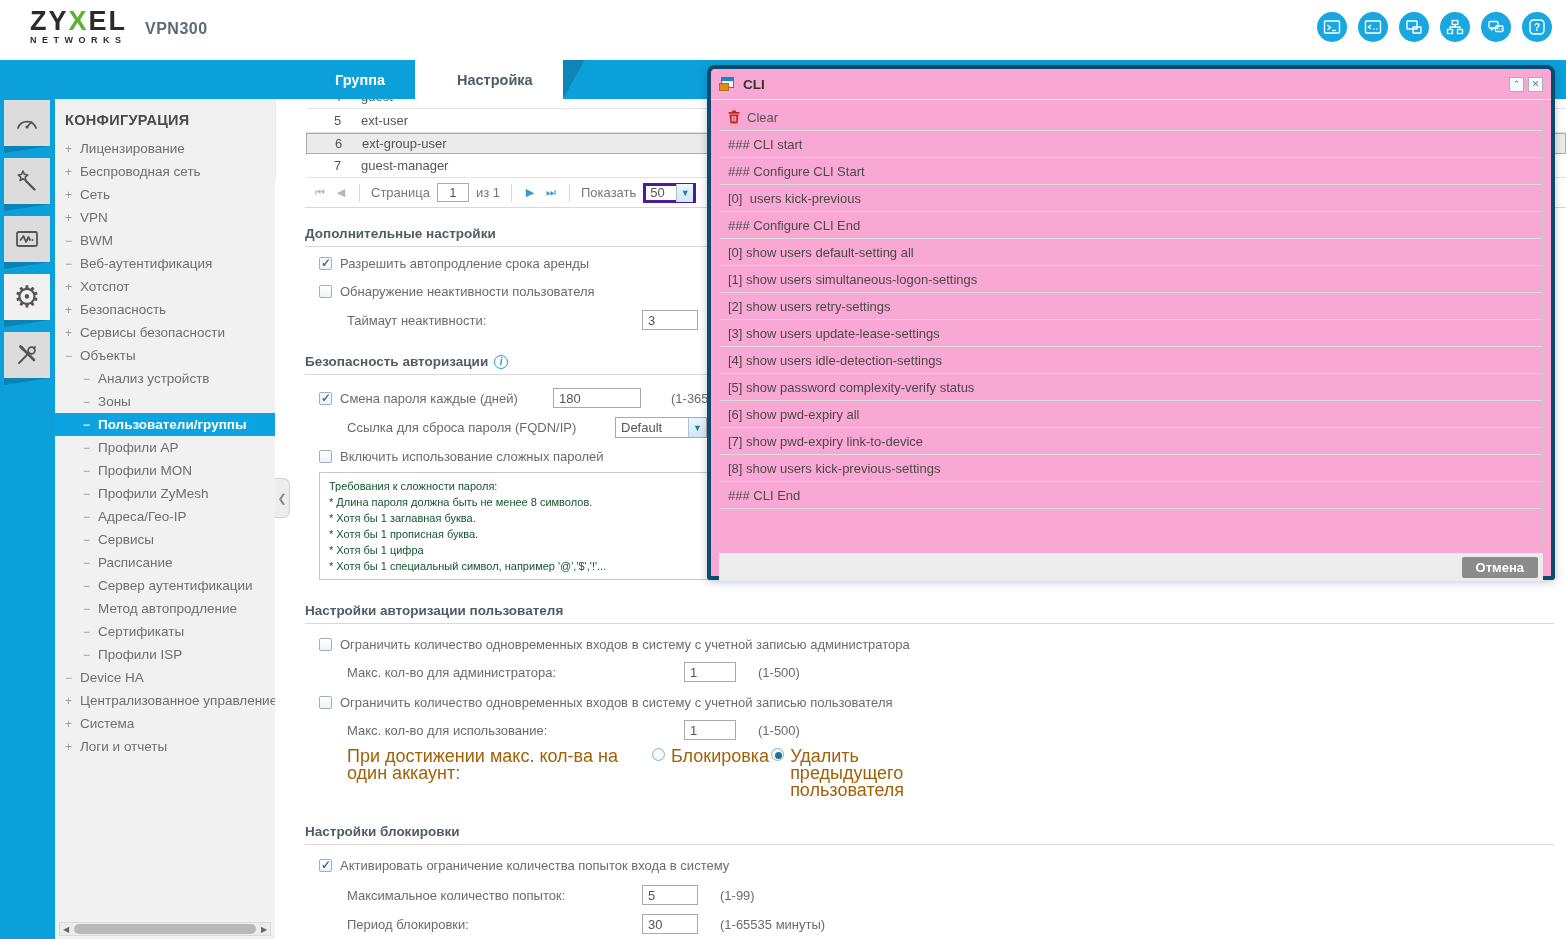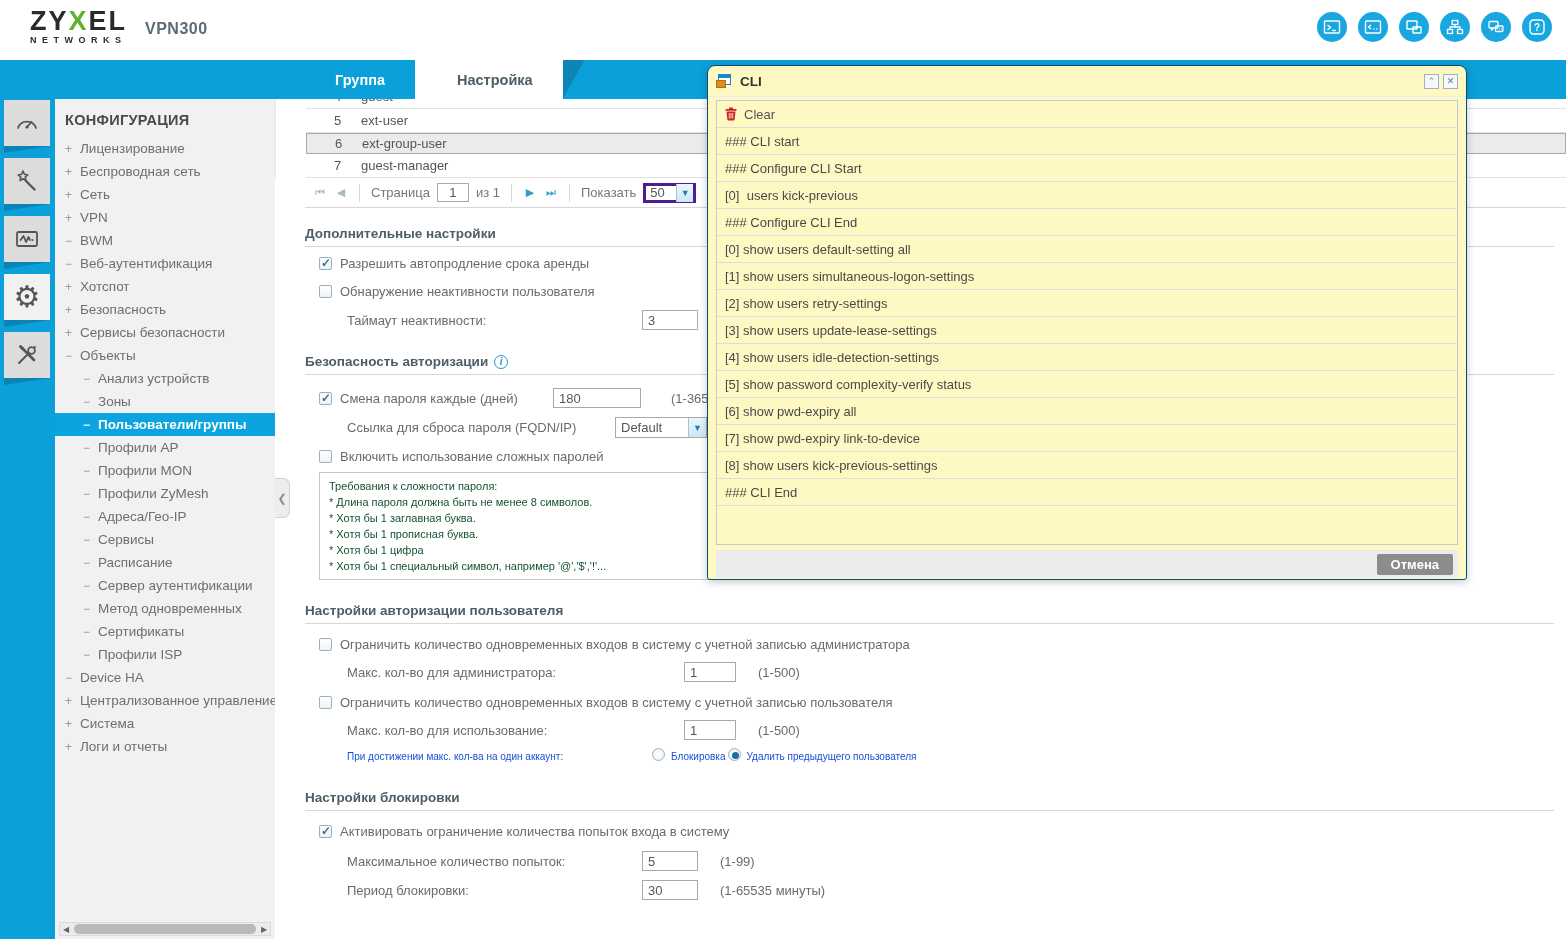--- a/index.html
+++ b/index.html
@@ -76,27 +76,27 @@
   .f-row{display:flex;align-items:center;margin-left:42px;font-size:13px;color:#6b6b6b;}
   .f-row .lbl{flex:0 0 auto;}
   .txt{height:20px;border:1px solid #a9a9a9;font-size:13px;color:#555;padding:0 5px;}
   .rng{margin-left:22px;color:#6b6b6b;}
   .sel{display:flex;align-items:center;border:1px solid #a9a9a9;height:21px;background:#fff;cursor:pointer;}
   .sel .val{width:72px;padding-left:5px;font-size:13px;color:#555;}
   .sel .btn{width:18px;height:19px;background:linear-gradient(#eaf6fc,#cfe9f5);border-left:1px solid #a9c4d2;color:#1b7fae;font-size:9px;display:flex;align-items:center;justify-content:center;}
 
   .req-box{margin:8px 0 0 14px;width:500px;border:1px solid #c5c5c5;padding:5px 9px;font-size:11px;color:#14532d;line-height:16px;}
 
-  .radio-row{display:flex;align-items:flex-start;margin-left:42px;margin-top:8px;font-size:10px;color:#1d4ed8;}
+  .radio-row{display:flex;align-items:flex-start;margin-left:42px;margin-top:8px;font-size:18px;color:#a16207;}
   .radio-row .lbl2{width:305px;line-height:17px;}
   .radio-opt{display:flex;align-items:flex-start;gap:6px;}
   .radio-opt .rlab{line-height:17px;}
 
   
-  .cli{position:absolute;left:707px;top:65px;width:760px;height:515px;background:#fef9c3;border:1px solid #0c4a6e;border-radius:8px 8px 3px 3px;z-index:40;box-shadow:0 2px 8px rgba(0,40,70,.25);}
+  .cli{position:absolute;left:707px;top:65px;width:848px;height:515px;background:#f9a8d4;border:4px solid #0c4a6e;border-radius:8px 8px 3px 3px;z-index:40;box-shadow:0 2px 8px rgba(0,40,70,.25);}
   .cli-title{height:31px;display:flex;align-items:center;padding:0 8px;border-bottom:1px solid #e4eef4;}
   .cli-ico{position:relative;width:18px;height:15px;margin-right:6px;flex:0 0 18px;}
   .cli-ico .w{position:absolute;left:2px;top:0;width:13px;height:11px;border:1px solid #1a86c8;background:#fff;}
   .cli-ico .w::before{content:'';position:absolute;left:0;top:0;right:0;height:3px;background:#1a86c8;}
   .cli-ico .b{position:absolute;left:0;top:6px;width:10px;height:8px;background:#e08b1e;border:1px solid #b36d12;}
   .cli-title .t{font-size:13.5px;font-weight:bold;color:#333;flex:1;}
   .win-btn{width:15px;height:15px;border:1px solid #9fb3bd;background:#f6f9fb;color:#5d7d8c;font-size:9px;line-height:13px;text-align:center;margin-left:4px;cursor:pointer;}
   .cli-list{margin:3px 8px 0 8px;border:1px solid #c8c8c8;}
   .cli-clear{height:27px;display:flex;align-items:center;gap:7px;padding-left:8px;border-bottom:1px solid #dcdcdc;font-size:13px;color:#555;cursor:pointer;}
   .cli-row{height:27px;line-height:27px;padding-left:8px;border-bottom:1px solid #dcdcdc;font-size:13px;color:#4a4a4a;white-space:pre;cursor:pointer;}
@@ -284,21 +284,21 @@
         <div class="nav-item ind">
           <span class="pfx">−</span>
           <span>Расписание</span>
         </div>
         <div class="nav-item ind">
           <span class="pfx">−</span>
           <span>Сервер аутентификации</span>
         </div>
         <div class="nav-item ind">
           <span class="pfx">−</span>
-          <span>Метод одновременных</span>
+          <span>Метод автопродление</span>
         </div>
         <div class="nav-item ind">
           <span class="pfx">−</span>
           <span>Сертификаты</span>
         </div>
         <div class="nav-item ind">
           <span class="pfx">−</span>
           <span>Профили ISP</span>
         </div>
         <div class="nav-item">

